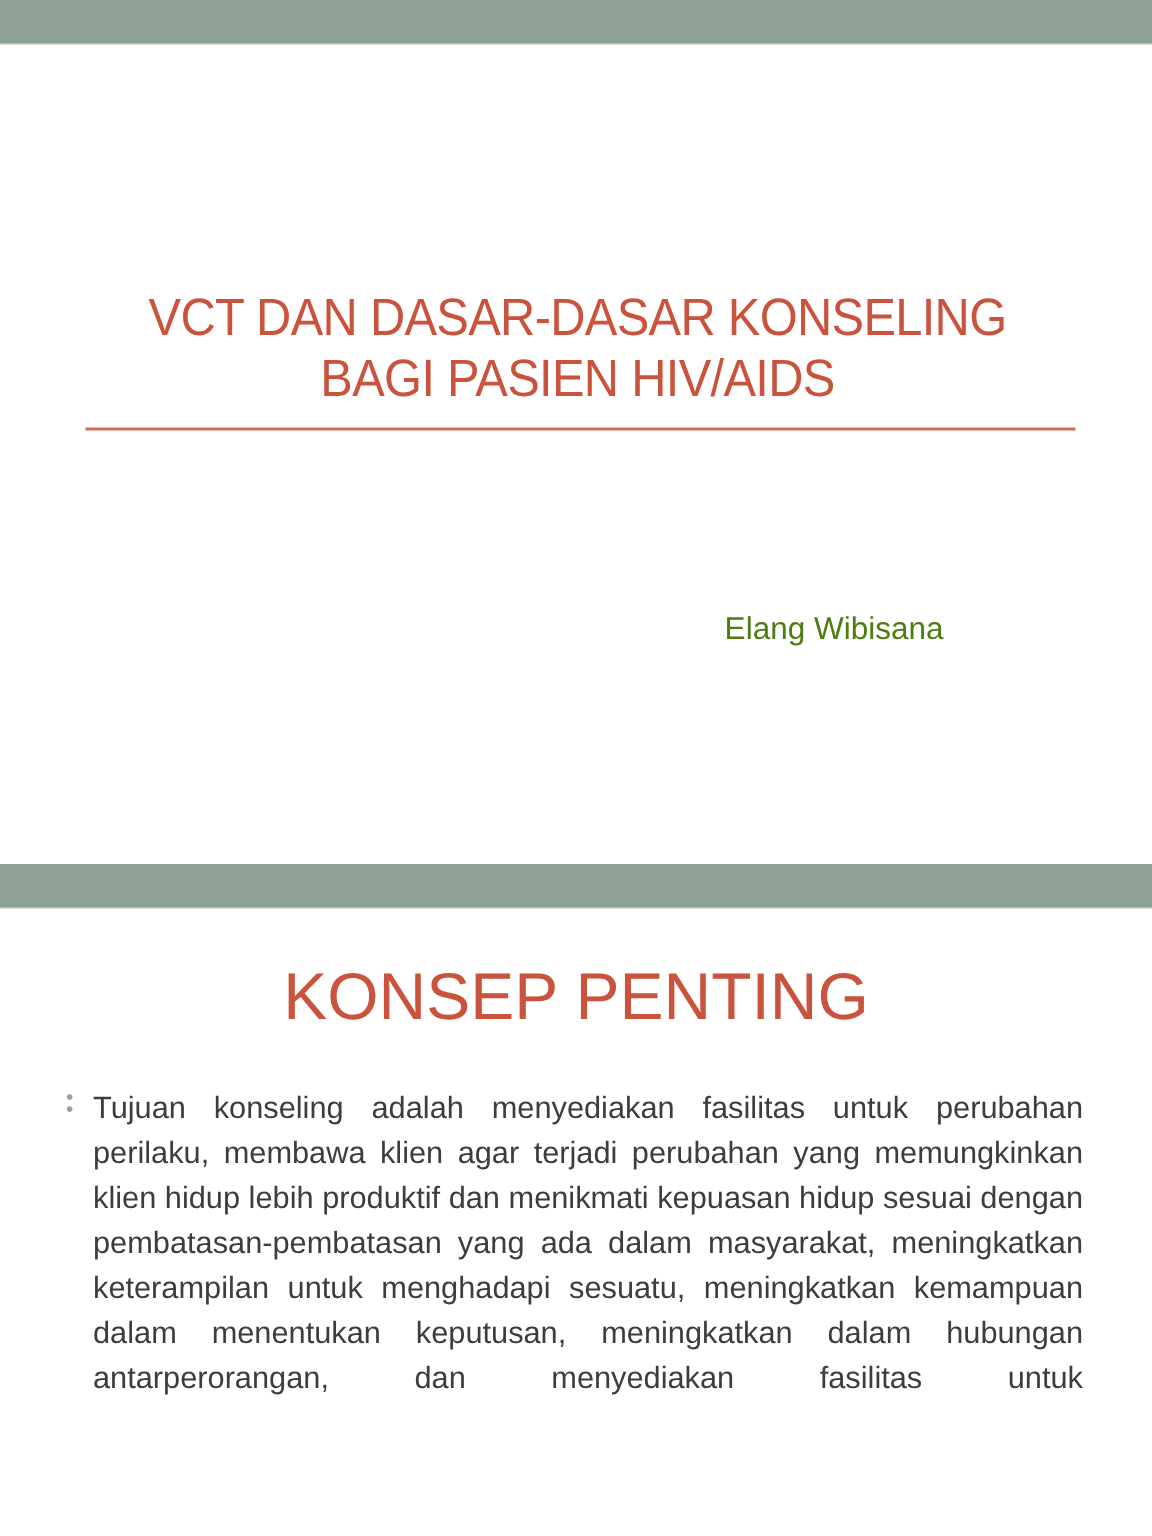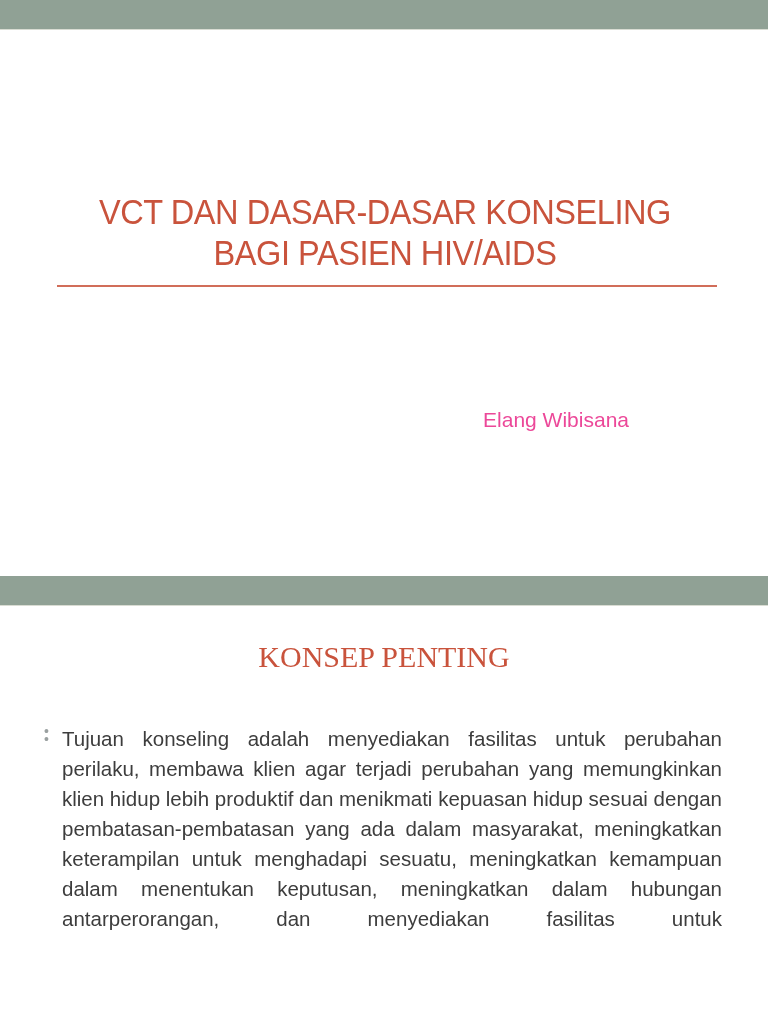--- a/index.html
+++ b/index.html
@@ -56,35 +56,35 @@
       width: 660px;
       height: 1.5px;
       background: #c9533c;
       opacity: 0.85;
     }
 
     .author {
       position: absolute;
       right: 19px;
       top: 408px;
-      color: #ec4899;
+      color: #4d7c0f;
       font-size: 21px;
       font-family: "Liberation Sans", sans-serif;
       white-space: nowrap;
     }
 
     .section-title {
       position: absolute;
       left: 0;
       top: 64px;
       width: 768px;
       text-align: center;
       color: #c9533c;
-      font-size: 30px;
-      font-family: Liberation Serif, serif;
+      font-size: 44px;
+      font-family: Liberation Sans, sans-serif;
       letter-spacing: 0;
       white-space: nowrap;
     }
 
     .bullets {
       position: absolute;
       left: 44px;
       top: 140px;
       width: 678px;
       margin: 0;

